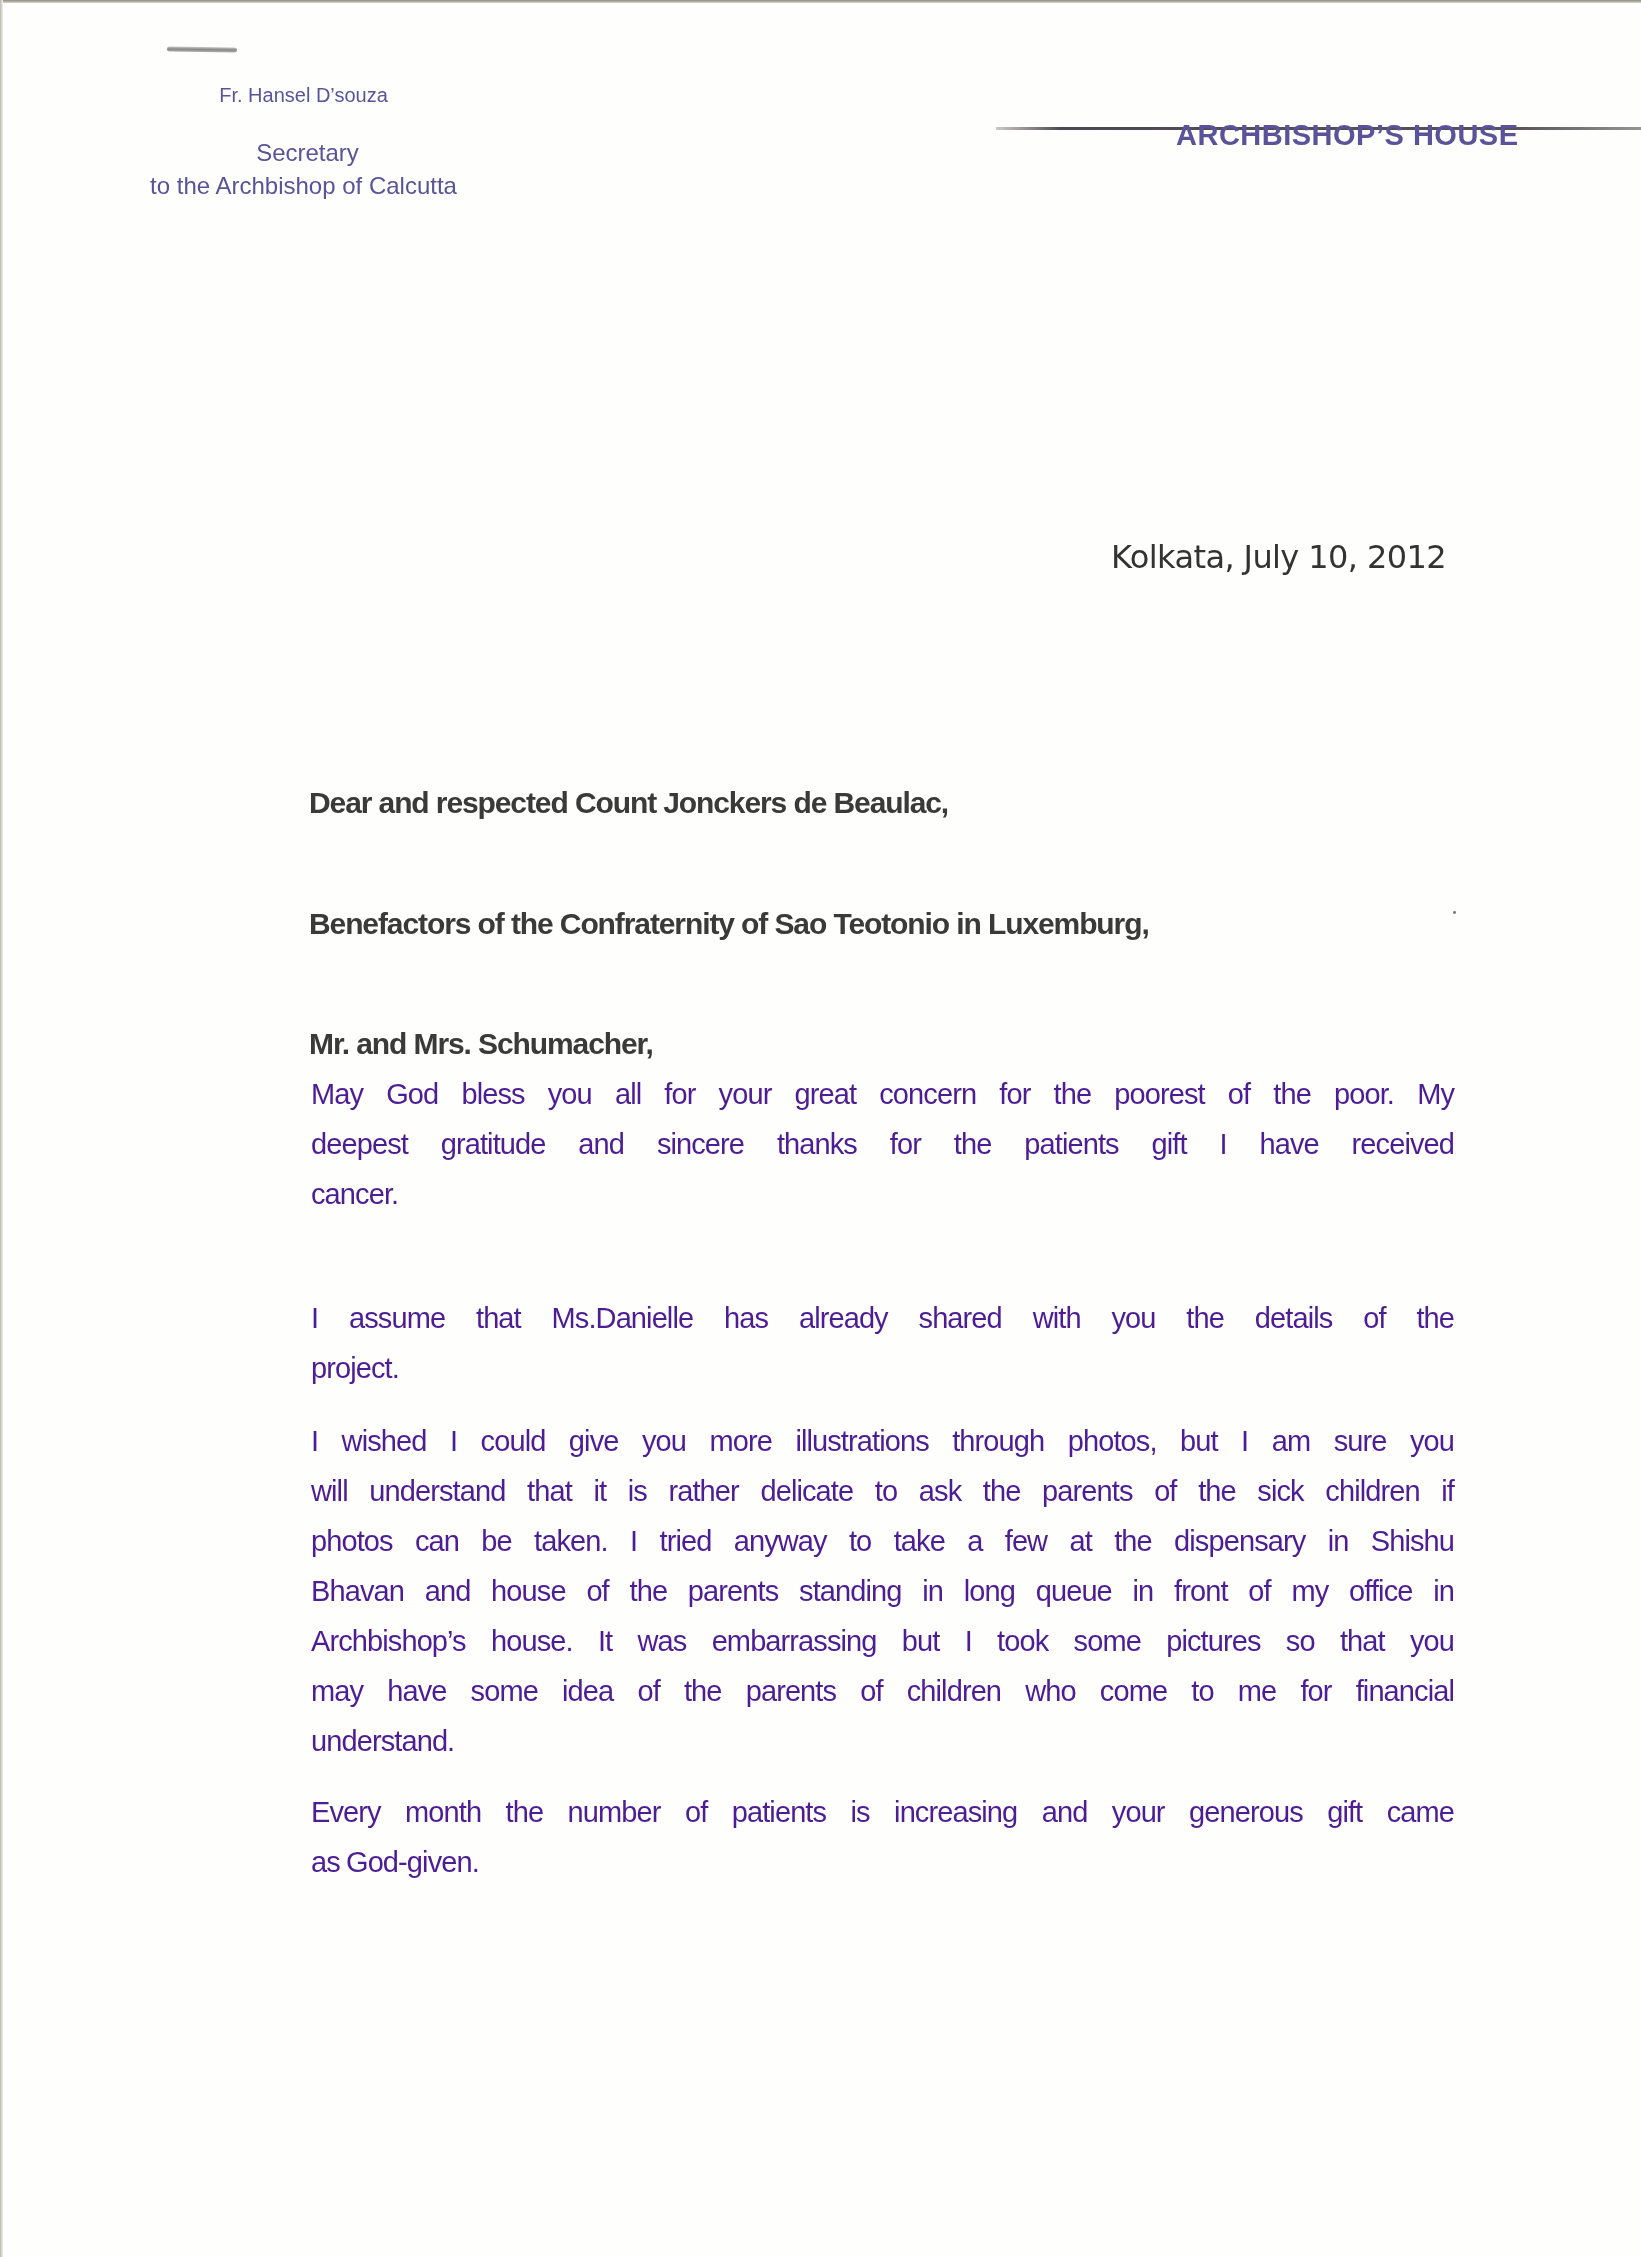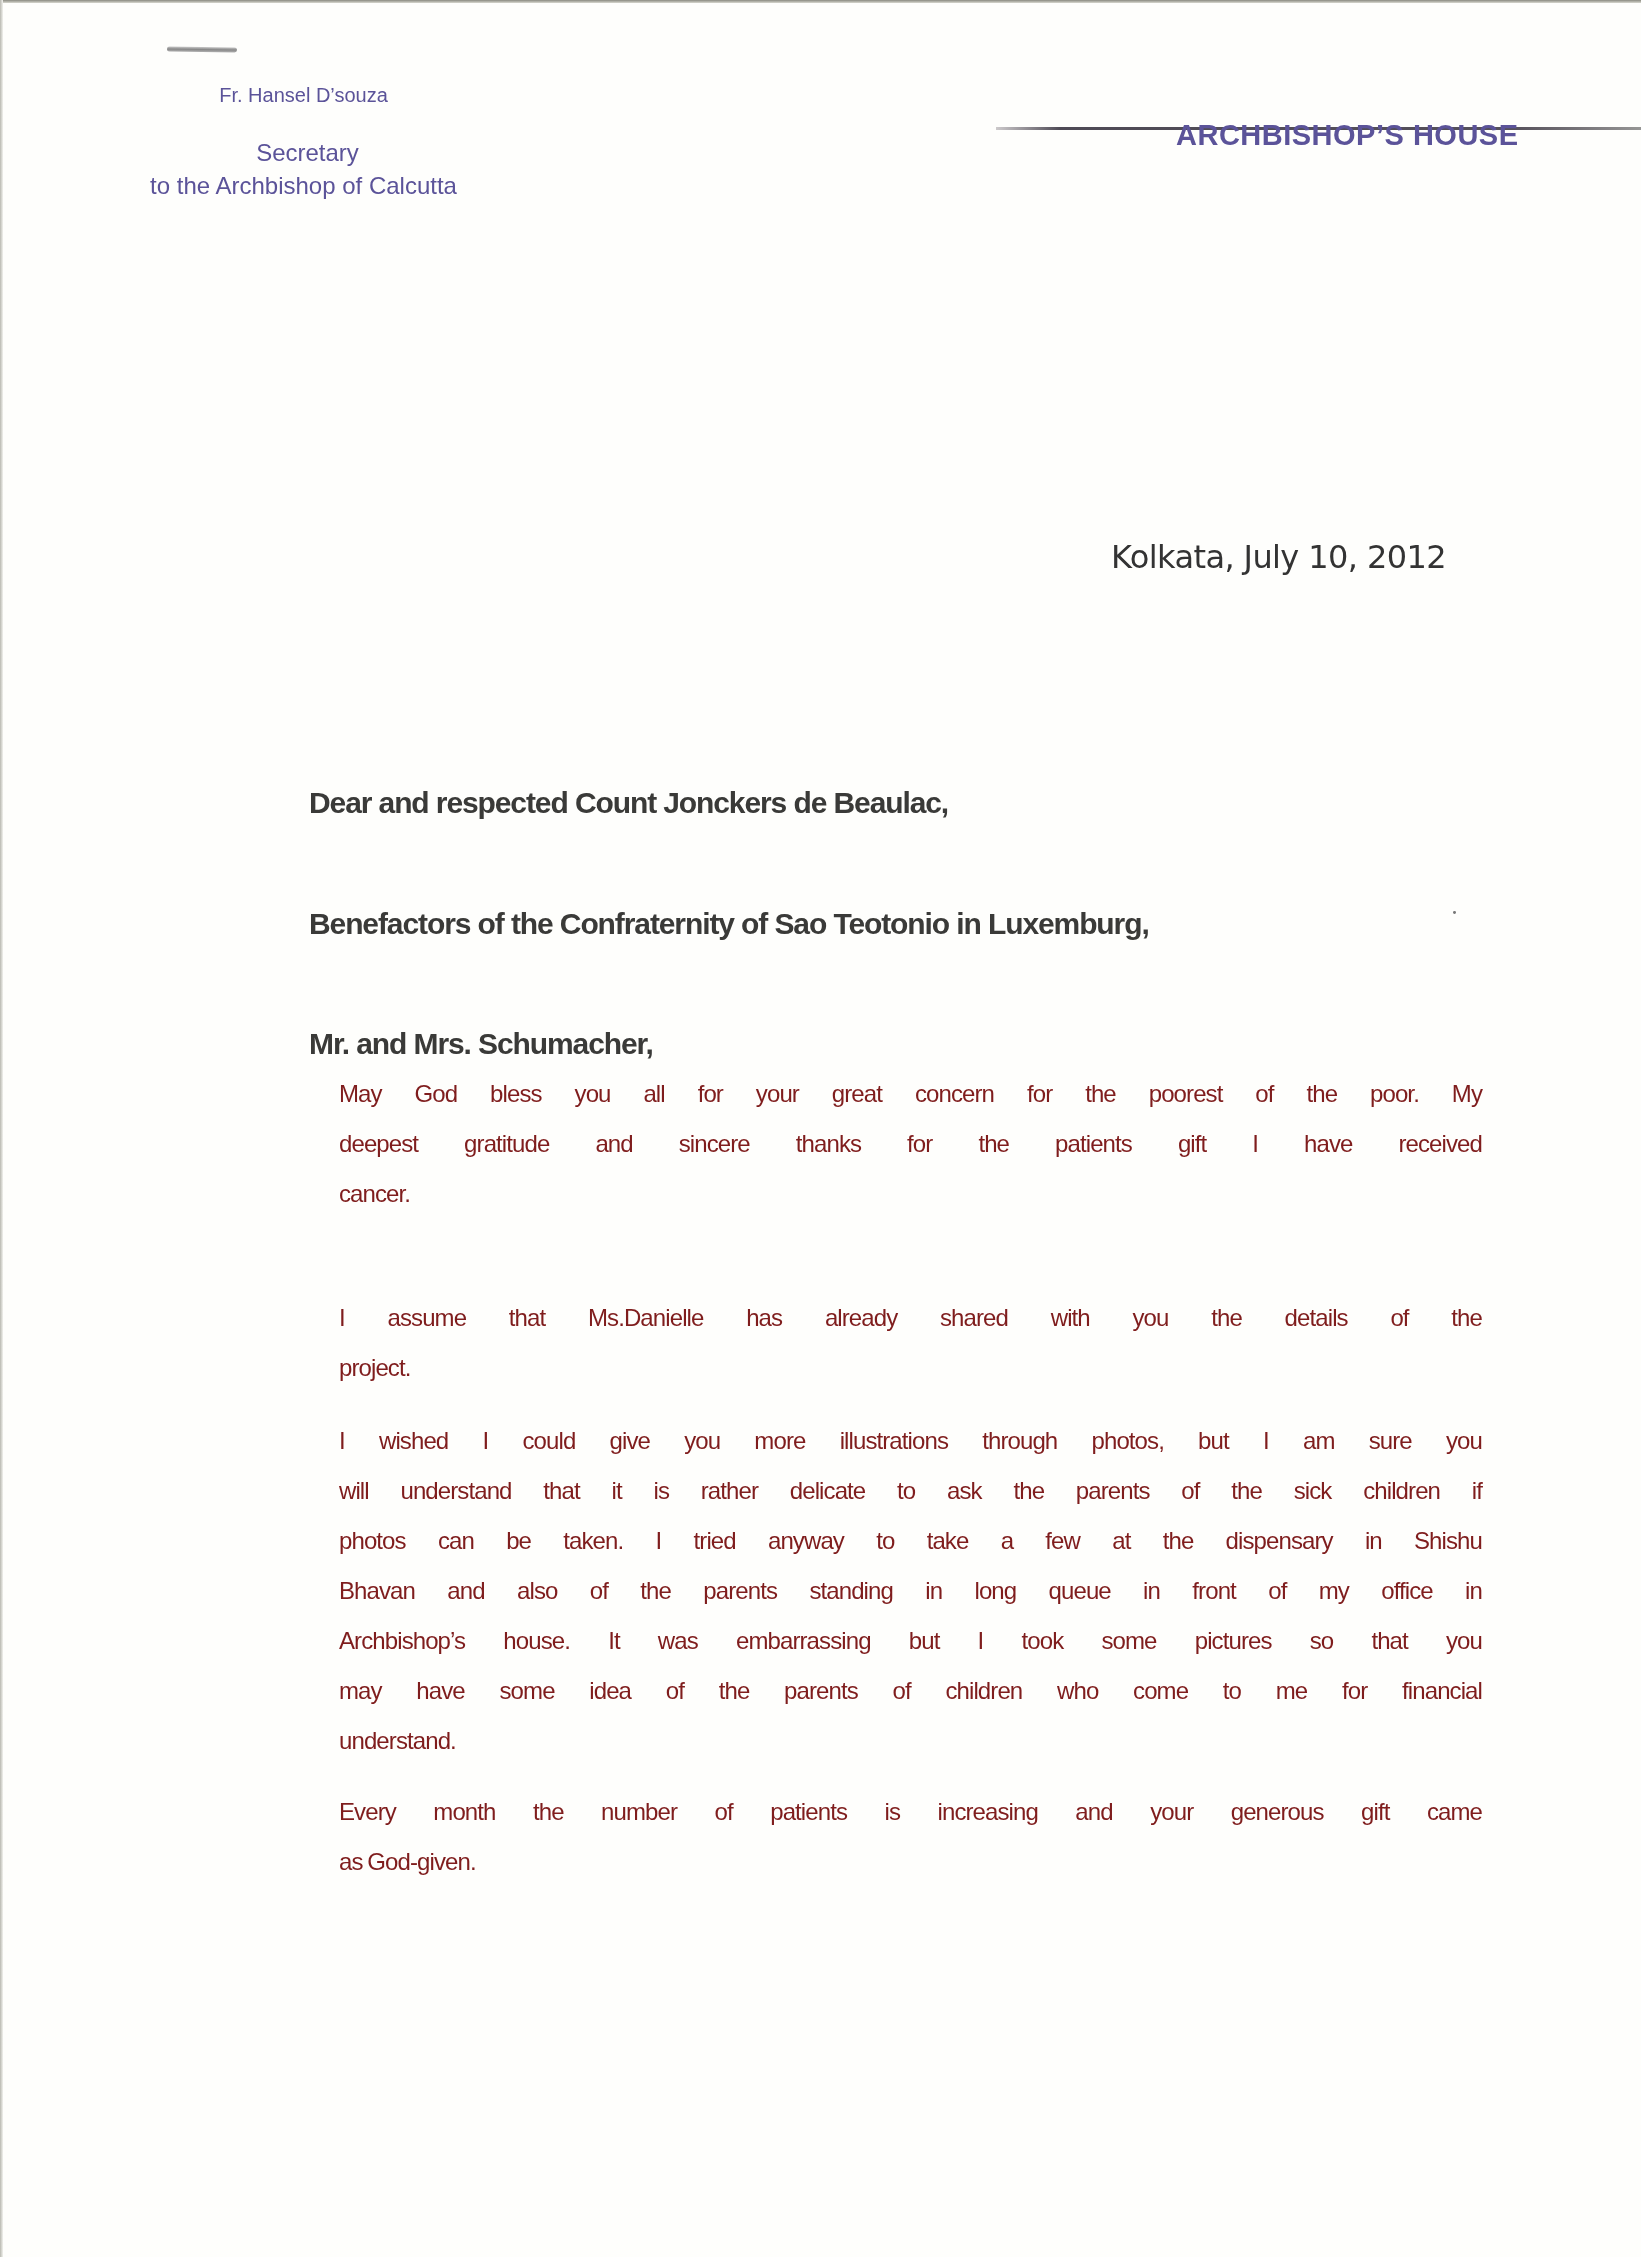--- a/index.html
+++ b/index.html
@@ -17,21 +17,21 @@
   .lh-role { left: 122px; width: 371px; top: 139px; font-size: 24px; }
   .lh-org  { left: 118px; width: 371px; top: 172px; font-size: 24px; }
   .house { position: absolute; left: 1176px; top: 108px; font-size: 29px; font-weight: bold; color: #5b5399;
     letter-spacing: 0.5px; height: 46px; overflow: hidden; line-height: 54px; white-space: nowrap; }
   .house-rule { position: absolute; left: 996px; top: 127px; width: 645px; height: 2.9px;
     background: linear-gradient(90deg, rgba(90,80,90,0.3), #4e4a55 10%, #55505a 80%, rgba(80,80,80,0.6)); }
   .date { position: absolute; left: 1111px; top: 538px; font-size: 32px; color: #333; white-space: nowrap;
     font-family: "DejaVu Sans", sans-serif; letter-spacing: -0.6px; }
   .salut { position: absolute; left: 309px; font-size: 30px; font-weight: bold; color: #3a3a38; white-space: nowrap;
     letter-spacing: -1.1px; font-family: "Liberation Sans", sans-serif; }
-  .body { position: absolute; left: 311px; width: 1143px; color: #7f1d1d; font-size: 24px; margin-left: 28px; }
+  .body { position: absolute; left: 311px; width: 1143px; color: #4c1d95; font-size: 29px; }
   .line { height: 50px; line-height: 50px; text-align: justify; text-align-last: justify; white-space: nowrap;
     letter-spacing: -0.9px; word-spacing: -1px; }
   .line.last { text-align-last: left; }
   .fleck { position: absolute; width: 2.9px; height: 2.9px; background: #777; border-radius: 50%; }
 </style>
 </head>
 <body>
 
 <div class="edge-top"></div>
 <div class="edge-left"></div>
@@ -60,21 +60,21 @@
 
 <div class="body" style="top:1293px">
   <div class="line" style="display: block;">I assume that Ms.Danielle has already shared with you the details of the</div>
   <div class="line last" style="display: block;">project.</div>
 </div>
 
 <div class="body" style="top:1416px">
   <div class="line" style="display: block;">I wished I could give you more illustrations through photos, but I am sure you</div>
   <div class="line" style="display: block;">will understand that it is rather delicate to ask the parents of the sick children if</div>
   <div class="line" style="display: block;">photos can be taken.  I tried anyway to take a few at the dispensary in Shishu</div>
-  <div class="line" style="display: block;">Bhavan and also of the parents standing in long queue in front of my office in</div>
+  <div class="line" style="display: block;">Bhavan and house of the parents standing in long queue in front of my office in</div>
   <div class="line" style="display: block;">Archbishop’s house. It was embarrassing but I took some pictures so that you</div>
   <div class="line" style="display: block;">may have some idea of the parents of children who come to me for financial</div>
   <div class="line last" style="display: block;">understand.</div>
 </div>
 
 <div class="body" style="top:1787px">
   <div class="line" style="display: block;">Every month the number of patients is increasing and your generous gift came</div>
   <div class="line last" style="display: block;">as God-given.</div>
 </div>
 

